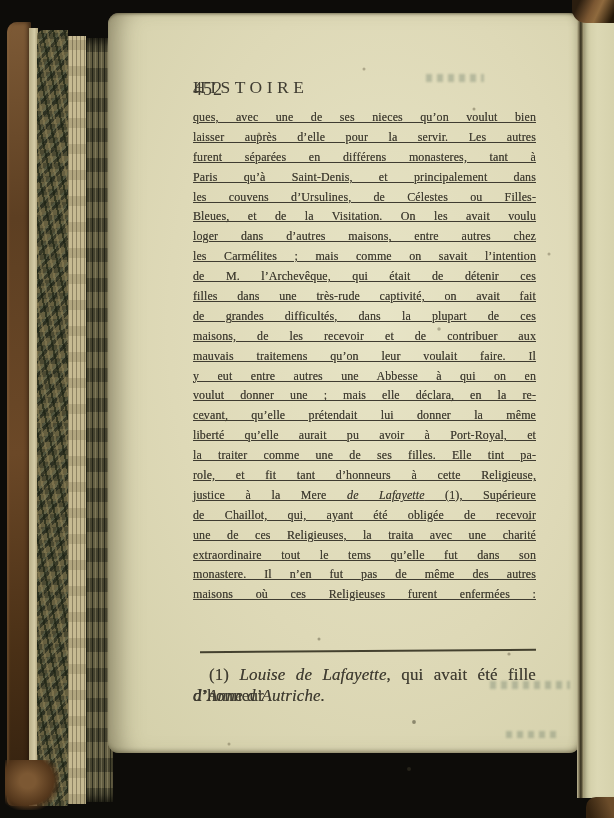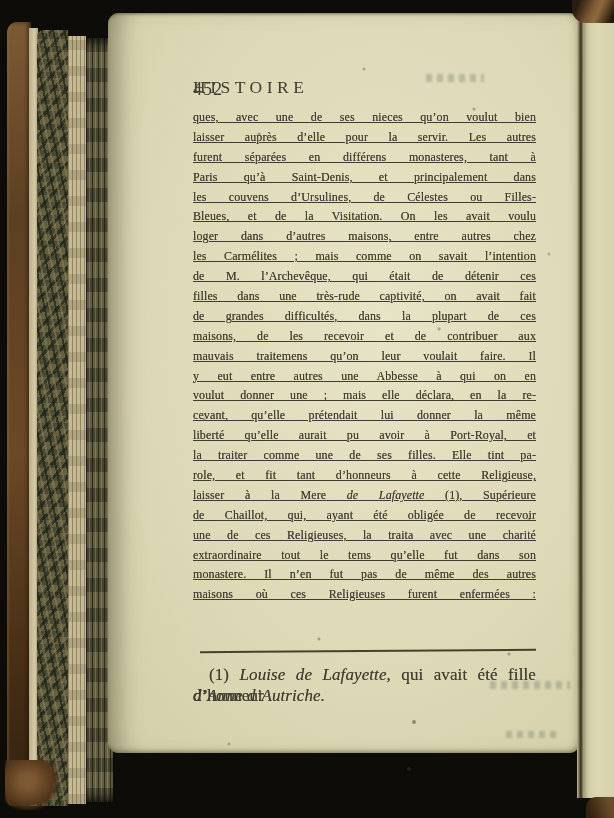--- a/index.html
+++ b/index.html
@@ -118,21 +118,21 @@
         <div class="bline"><span>filles dans une très-rude captivité, on avait fait</span></div>
         <div class="bline"><span>de grandes difficultés, dans la plupart de ces</span></div>
         <div class="bline"><span>maisons, de les recevoir et de contribuer aux</span></div>
         <div class="bline"><span>mauvais traitemens qu’on leur voulait faire. Il</span></div>
         <div class="bline"><span>y eut entre autres une Abbesse à qui on en</span></div>
         <div class="bline"><span>voulut donner une ; mais elle déclara, en la re-</span></div>
         <div class="bline"><span>cevant, qu’elle prétendait lui donner la même</span></div>
         <div class="bline"><span>liberté qu’elle aurait pu avoir à Port-Royal, et</span></div>
         <div class="bline"><span>la traiter comme une de ses filles. Elle tint pa-</span></div>
         <div class="bline"><span>role, et fit tant d’honneurs à cette Religieuse,</span></div>
-        <div class="bline"><span>laisser à la Mere </span><span class="it">de Lafayette</span><span> (1), Supérieure</span></div>
+        <div class="bline"><span>justice à la Mere </span><span class="it">de Lafayette</span><span> (1), Supérieure</span></div>
         <div class="bline"><span>de Chaillot, qui, ayant été obligée de recevoir</span></div>
         <div class="bline"><span>une de ces Religieuses, la traita avec une charité</span></div>
         <div class="bline"><span>extraordinaire tout le tems qu’elle fut dans son</span></div>
         <div class="bline"><span>monastere. Il n’en fut pas de même des autres</span></div>
         <div class="bline"><span>maisons où ces Religieuses furent enfermées :</span></div>
       </div>
 
     <div class="rule"></div>
     <div class="footnote">
         <div class="fline"><span>(1) </span><span class="it">Louise de Lafayette</span><span>, qui avait été fille d’honneur</span></div>

